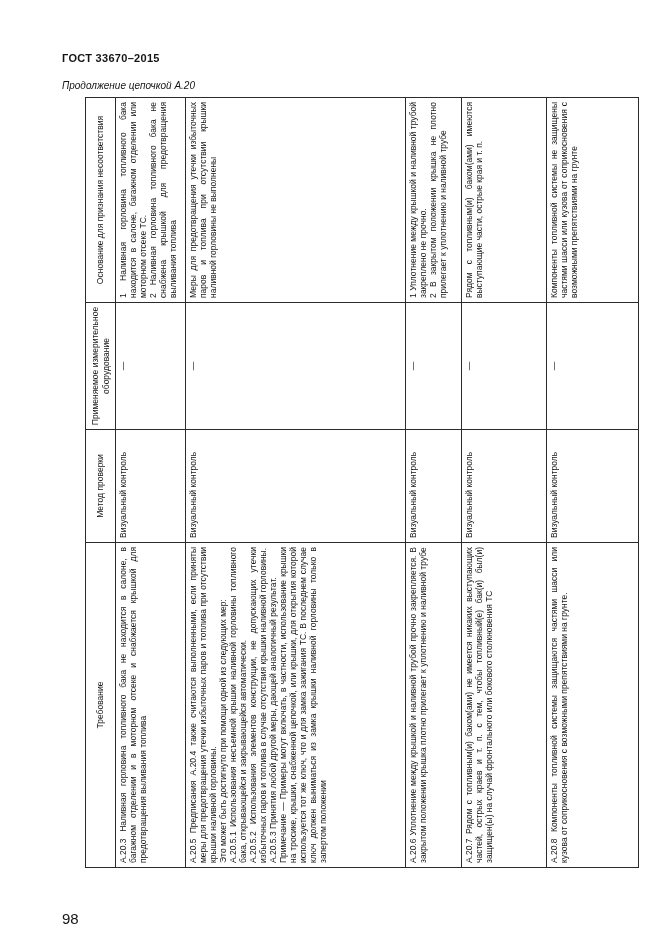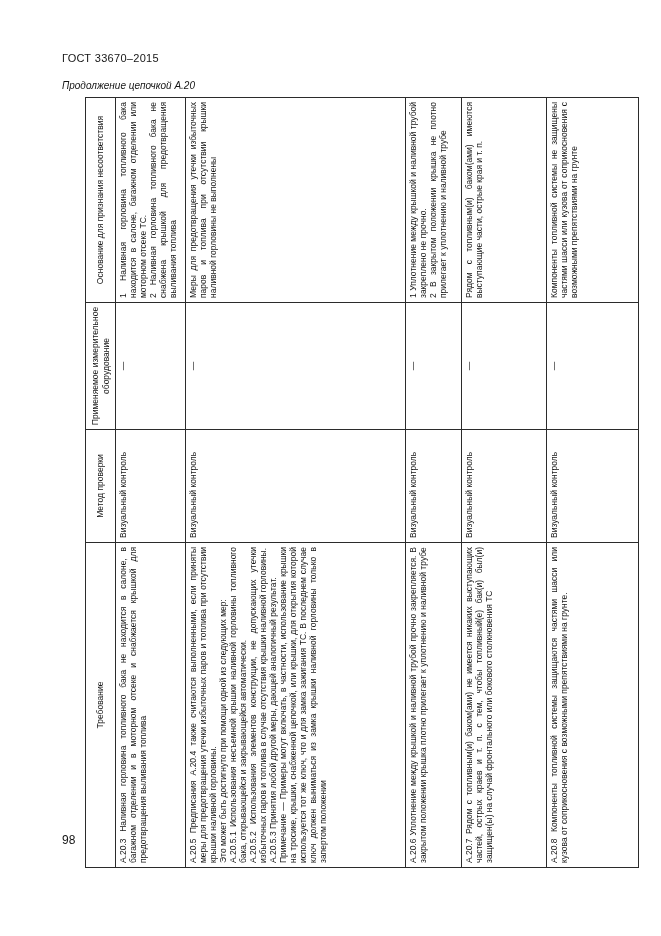--- a/index.html
+++ b/index.html
@@ -14,35 +14,35 @@
     width: 661px;
     height: 936px;
     background: #ffffff;
     overflow: hidden;
   }
   .doc-header {
     position: absolute;
     left: 62px;
     top: 52px;
     font-size: 11px;
-    font-weight: normal;
+    font-weight: bold;
     letter-spacing: 0.3px;
   }
   .caption {
     position: absolute;
     left: 62px;
     top: 80px;
     font-size: 10px;
     font-style: italic;
   }
   .page-number {
     position: absolute;
     left: 62px;
-    top: 833px;
-    font-size: 12px;
+    top: 910px;
+    font-size: 15px;
   }
   
   .rotated-wrap {
     position: absolute;
     left: 85px;
     top: 868px;           
     width: 770px;
     height: 553px;
     transform: rotate(-90deg);
     transform-origin: 0 0;

